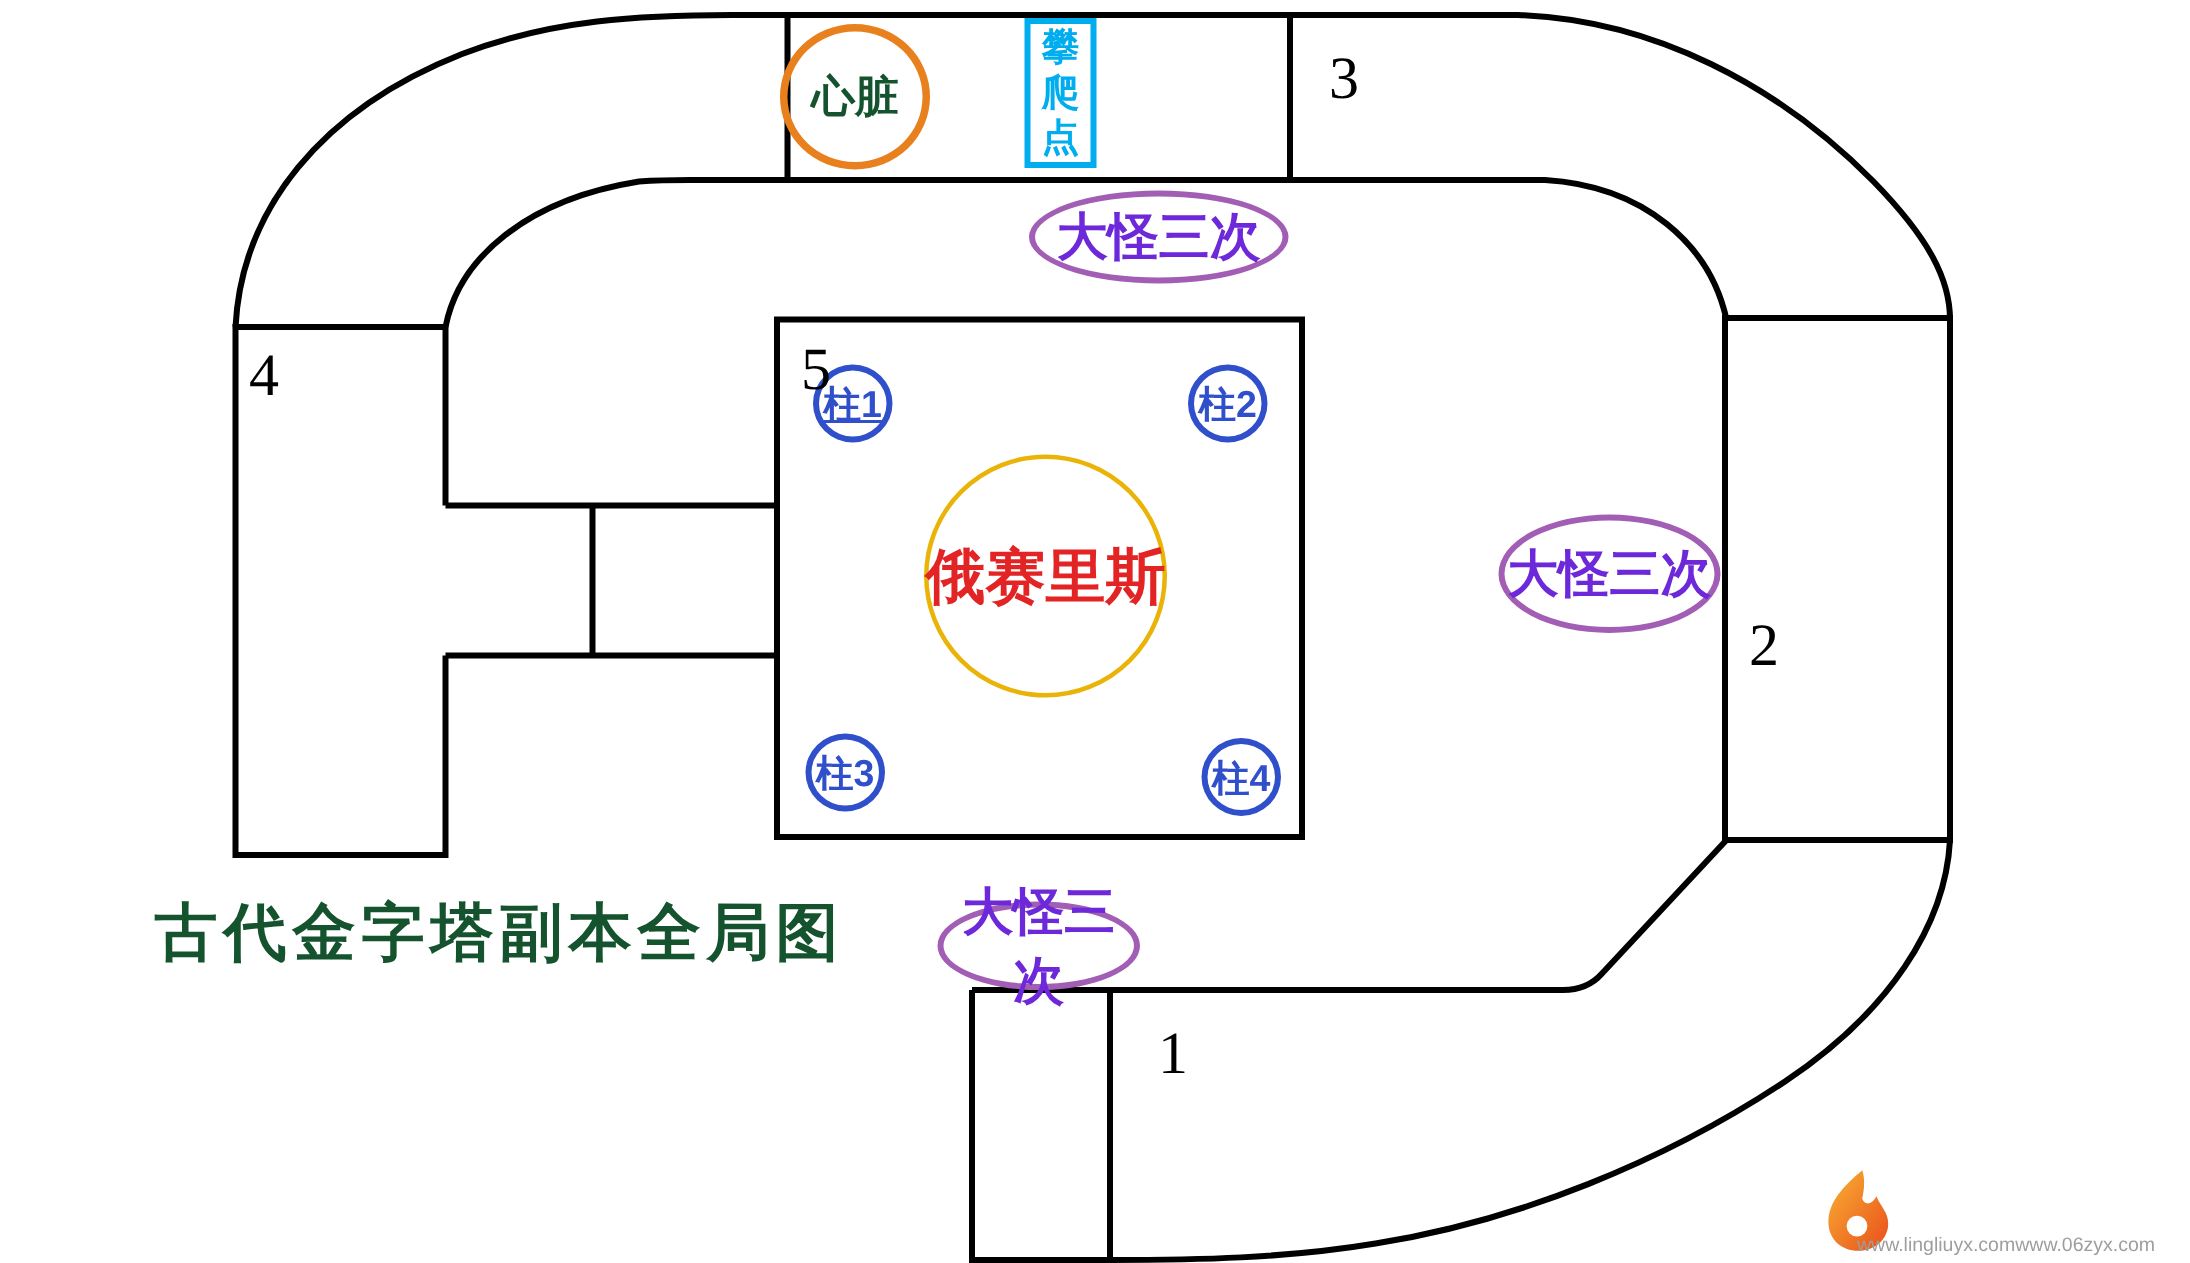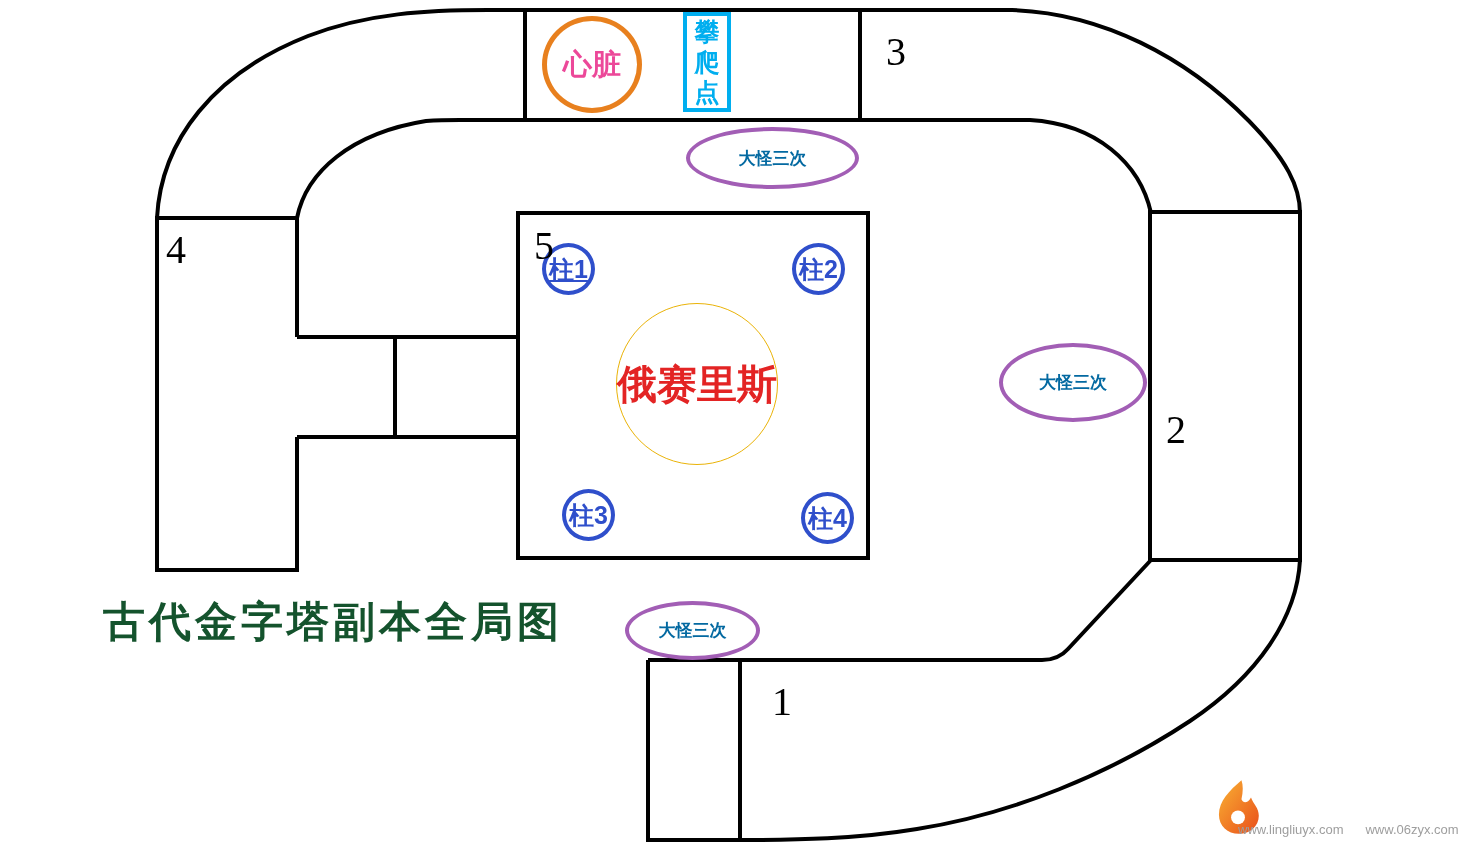--- a/index.html
+++ b/index.html
@@ -9,51 +9,51 @@
     overflow:hidden; font-family:"Liberation Sans", sans-serif;
   }
   .lines { position:absolute; left:0; top:0; width:1460px; height:842px; }
   .lines path, .lines rect { fill:none; stroke:#000000; stroke-width:4; }
 
   .badge {
     position:absolute; border-radius:50%;
     display:flex; align-items:center; justify-content:center;
     background:transparent; text-align:center;
   }
-  .purple { border:4px solid #A25EB5; color:#0369a1; font-size:17px; font-weight:600; }
+  .purple { border:4px solid #A25EB5; color:#6d28d9; font-size:34px; font-weight:600; }
 
-  #heart   { left:542px; top:16px;  width:100px; height:97px; border:5px solid #E8801E; color:#ec4899; font-size:29px; font-weight:600; }
+  #heart   { left:520px; top:16px;  width:100px; height:97px; border:5px solid #E8801E; color:#14532d; font-size:29px; font-weight:600; }
   #climb   { position:absolute; left:683px; top:12px; width:48px; height:100px; border:4px solid #00AEEF; color:#00AEEF;
              font-size:25px; font-weight:700; display:flex; align-items:center; justify-content:center; }
   #climb .vtext { width:1em; word-break:break-all; line-height:1.22; text-align:center; }
   #m3 { left:686px; top:127px; width:173px; height:62px; }
   #m2 { left:999px; top:343px; width:148px; height:79px; }
   #m1 { left:625px; top:601px; width:135px; height:59px; }
   #teleport { left:297px; top:341px; width:96px;  height:95px;  border:5px solid #AA7C62; color:#B4875F; font-size:33px; font-weight:600; }
-  #boss     { left:616px; top:303px; width:162px; height:162px; border:1px solid #eab308; color:#E32424; font-size:40px; white-space:nowrap; font-weight:600; }
+  #boss     { left:616px; top:303px; width:162px; height:162px; border:3px solid #eab308; color:#E32424; font-size:40px; white-space:nowrap; font-weight:600; }
   .pillar   { width:53px; height:52px; border:4px solid #2F4FCB; color:#2F4FCB; font-size:25px; white-space:nowrap; font-weight:600; }
   #p1 { left:542px; top:243px;text-decoration:underline; }
   #p2 { left:792px; top:243px; }
-  #p3 { left:562px; top:489px; }
+  #p3 { left:537px; top:489px; }
   #p4 { left:801px; top:492px; }
 
   .roomnum { position:absolute; font-family:"Liberation Serif", serif; font-size:40px; color:#000; }
   #r3 { left:886px;  top:28px; }
   #r4 { left:166px;  top:226px; }
   #r5 { left:534px;  top:222px; }
   #r2 { left:1166px; top:406px; }
   #r1 { left:772px;  top:678px; }
 
   #title {
     position:absolute; left:103px; top:594px; font-size:42px; font-weight:700;
     letter-spacing:4px; color:#14532d; font-family:"Liberation Serif", serif;
   }
   #wm-logo  { position:absolute; left:1212px; top:778px; }
   #wm-brand { position:absolute; left:1276px; top:784px; font-size:30px; font-weight:700; color:#F7941D; letter-spacing:2px; }
-  #wm-urls  { position:absolute; left:1238px; top:822px; font-size:13px; color:#9E9E9E; display:flex; gap:22px; }
+  #wm-urls  { position:absolute; left:1238px; top:822px; font-size:13px; color:#9E9E9E; display:flex; }
 </style>
 </head>
 <body>
 
 <div class="stage">
 
   <svg class="lines" viewBox="0 0 1460 842" aria-hidden="true">
     <path d="M 157 218 C 161 140 214 73 308 36 C 368 13 428 10 488 10 L 1012 10 C 1102 13 1186 57 1249 121 C 1287 160 1300 187 1300 213"></path>
     <path d="M 297 218 C 306 172 351 133 426 121 C 440 120 446 120 460 120 L 1030 120 C 1096 124 1140 163 1151 213"></path>
     <path d="M 525 10 L 525 120 M 860 10 L 860 120"></path>

